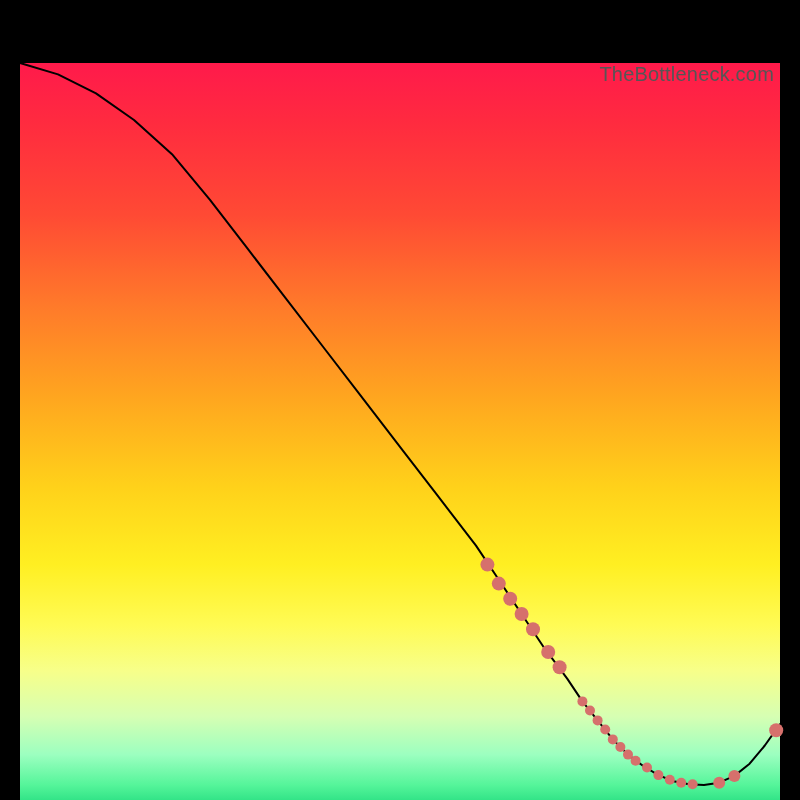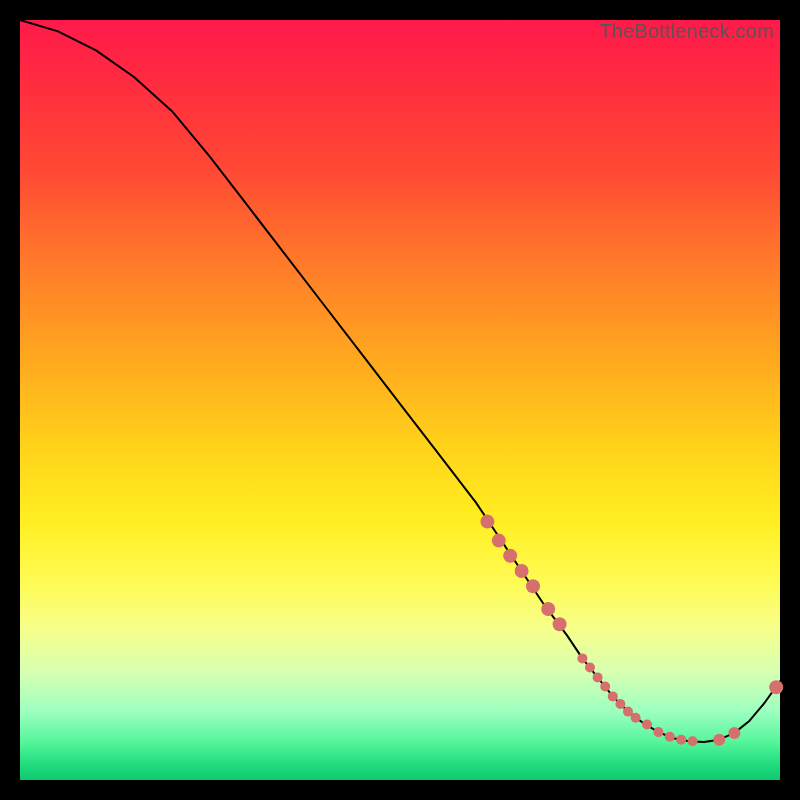--- a/index.html
+++ b/index.html
@@ -9,20 +9,21 @@
     height: 800px;
     overflow: hidden;
     background: #000;
     font-family: Arial, Helvetica, sans-serif;
   }
   .frame {
     position: relative;
     width: 800px;
     height: 592px;
     background: #000;
+    margin-top: 43px;
   }
   .plot-area {
     position: absolute;
     left: 20px;
     top: 20px;
     width: 760px;
     height: 760px;
     
     background: linear-gradient(
       to bottom,

